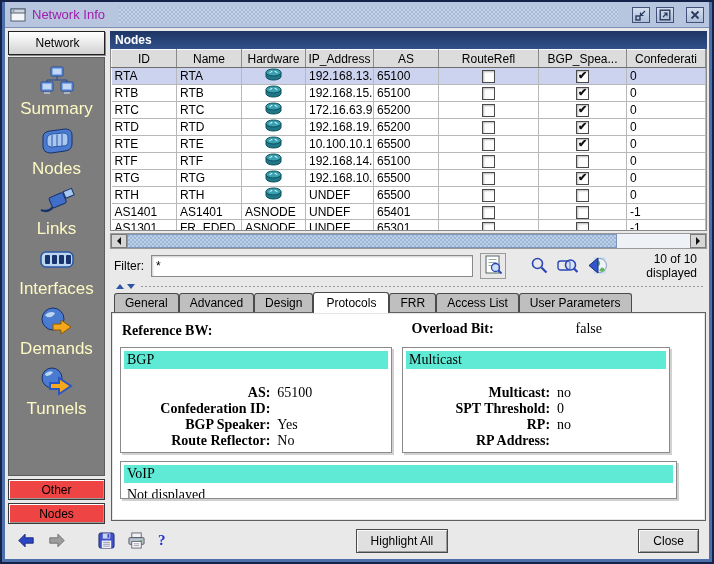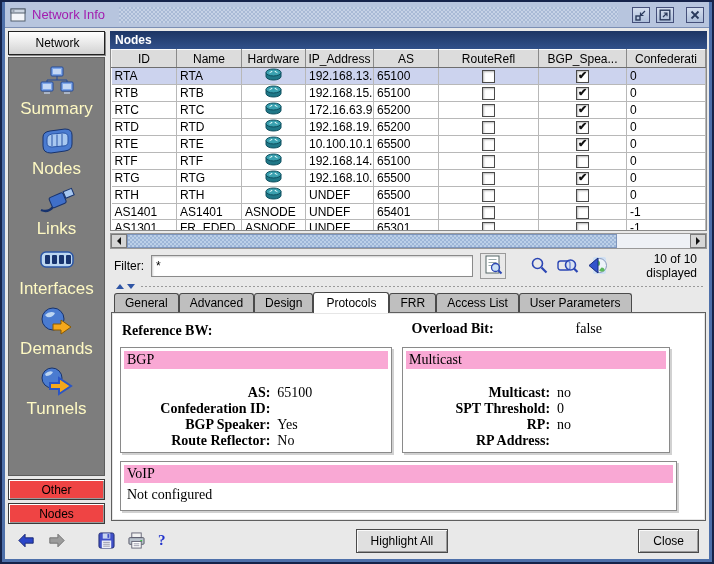--- a/index.html
+++ b/index.html
@@ -78,25 +78,25 @@
   .tab.active{background:#fff;padding:3px 12px;margin-bottom:-1px;}
   
   .detail-panel{flex:1;margin:0 1px 3px 1px;border:1px solid #5f5f5f;background:#fff;
                 box-shadow:inset 0 0 0 1px #e6e6e6;overflow:hidden;display:flex;flex-direction:column;}
   .top-labels{display:grid;grid-template-columns:1fr 1fr;padding:8px 4px 2px 10px;flex:none;}
   .dlabel{font:bold 14px "Liberation Serif",serif;color:#000;}
   .dvalue{font:14px "Liberation Serif",serif;color:#000;}
   .ov-cell{display:flex;gap:82px;}
   .boxes-row{display:grid;grid-template-columns:272px 268px;column-gap:10px;padding:6px 4px 0 8px;flex:none;}
   .gbox{border:1px solid #8a8a8a;box-shadow:2px 2px 0 rgba(0,0,0,.18);background:#fff;height:106px;overflow:hidden;}
-  .gbox-title{font:14px "Liberation Serif",serif;background:#f9a8d4;margin:3px;padding:0 3px;line-height:18px;}
+  .gbox-title{font:14px "Liberation Serif",serif;background:#5eead4;margin:3px;padding:0 3px;line-height:18px;}
   .fields{display:grid;grid-template-columns:57% 1fr;column-gap:7px;line-height:19px;padding-right:8px;margin-top:16px;}
   .f-label{font:bold 14px "Liberation Serif",serif;text-align:right;}
   .f-value{font:14px "Liberation Serif",serif;}
-  .gbox.voip{height:50px;margin:8px 28px 0 8px;}
+  .gbox.voip{height:38px;margin:8px 28px 0 8px;}
   .voip-body{font:14px "Liberation Serif",serif;padding:1px 6px;}
   
   .footer{height:35px;flex:none;display:flex;align-items:center;padding:0 10px 2px 12px;}
   .ficons{display:flex;align-items:center;gap:13px;}
   .ficon{cursor:pointer;display:flex;align-items:center;}
   .help-q{font:bold 15px "Liberation Serif",serif;color:#2233cc;cursor:pointer;}
   .spacer{flex:1;}
   .btn{background:#e0e0e0;border:1px solid #4a4a4a;box-shadow:inset 1px 1px 0 #fafafa, inset -1px -1px 0 #9a9a9a;
        padding:4px 14px;font:12px "Liberation Sans",sans-serif;cursor:pointer;}
   .btn + .btn{margin-left:7px;}
@@ -499,21 +499,21 @@
                   <div class="f-label">RP:</div>
                   <div class="f-value">no</div>
                   <div class="f-label">RP Address:</div>
                   <div class="f-value"></div>
                 </div>
             </div>
           </div>
 
           <div class="gbox voip">
             <div class="gbox-title">VoIP</div>
-            <div class="voip-body">Not configured</div>
+            <div class="voip-body">Not displayed</div>
           </div>
         </div>
       </div>
     </div>
 
     <div class="footer">
       <div class="ficons">
         <span class="ficon">
           <svg width="18" height="15" viewBox="0 0 20 16">
             <path d="M9 1 L2 8 L9 15 V11 H18 V5 H9 Z" fill="#2b46c8" stroke="#16246e"></path>

